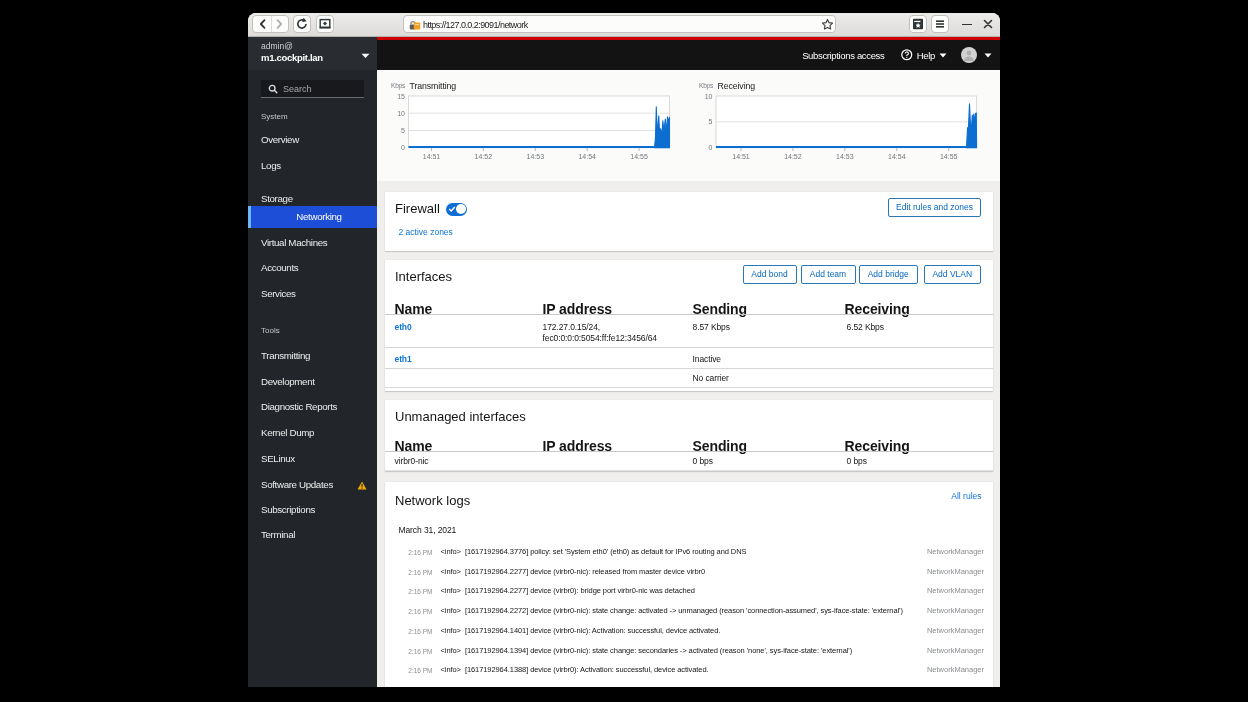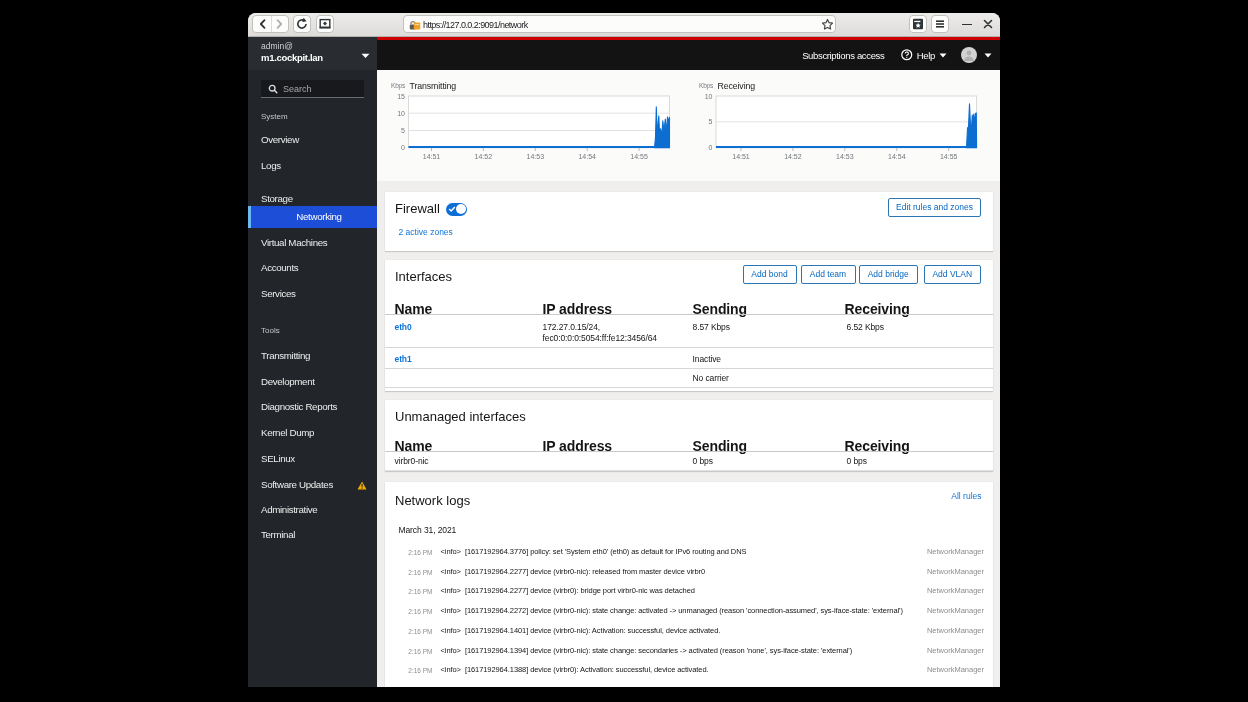--- a/index.html
+++ b/index.html
@@ -126,21 +126,21 @@
     <div class="navitem" style="top:359px;">Diagnostic Reports</div>
     <div class="navitem" style="top:385px;">Kernel Dump</div>
     <div class="navitem" style="top:410.5px;">SELinux</div>
     <div class="navitem" style="top:436.5px;">Software Updates
       <svg width="10" height="9" style="position:absolute;left:108.5px;top:7px;" viewBox="0 0 12 11">
         <path d="M6 0.5 L11.5 10.5 L0.5 10.5 Z" fill="#f0ab00"></path>
         <rect x="5.4" y="3.4" width="1.3" height="3.8" fill="#1b1d21"></rect>
         <rect x="5.4" y="8" width="1.3" height="1.3" fill="#1b1d21"></rect>
       </svg>
     </div>
-    <div class="navitem" style="top:462px;">Administrative</div>
+    <div class="navitem" style="top:462px;">Subscriptions</div>
     <div class="navitem" style="top:487px;">Terminal</div>
   </div>
 
   <div class="masthead">
     <div style="position:absolute;right:0;top:0;height:30px;display:flex;align-items:center;color:#fff;font-size:9.5px;letter-spacing:-0.35px;">
       <span>Subscriptions access</span>
       <span style="width:17px;"></span>
       <svg width="11.5" height="11.5" viewBox="0 0 16 16">
         <circle cx="8" cy="8" r="6.9" fill="none" stroke="#fff" stroke-width="1.7"></circle>
         <path d="M5.9 6.2 A2.2 2.2 0 1 1 8.6 8.4 C8.1 8.7 8 9 8 9.8" fill="none" stroke="#fff" stroke-width="1.5"></path>

